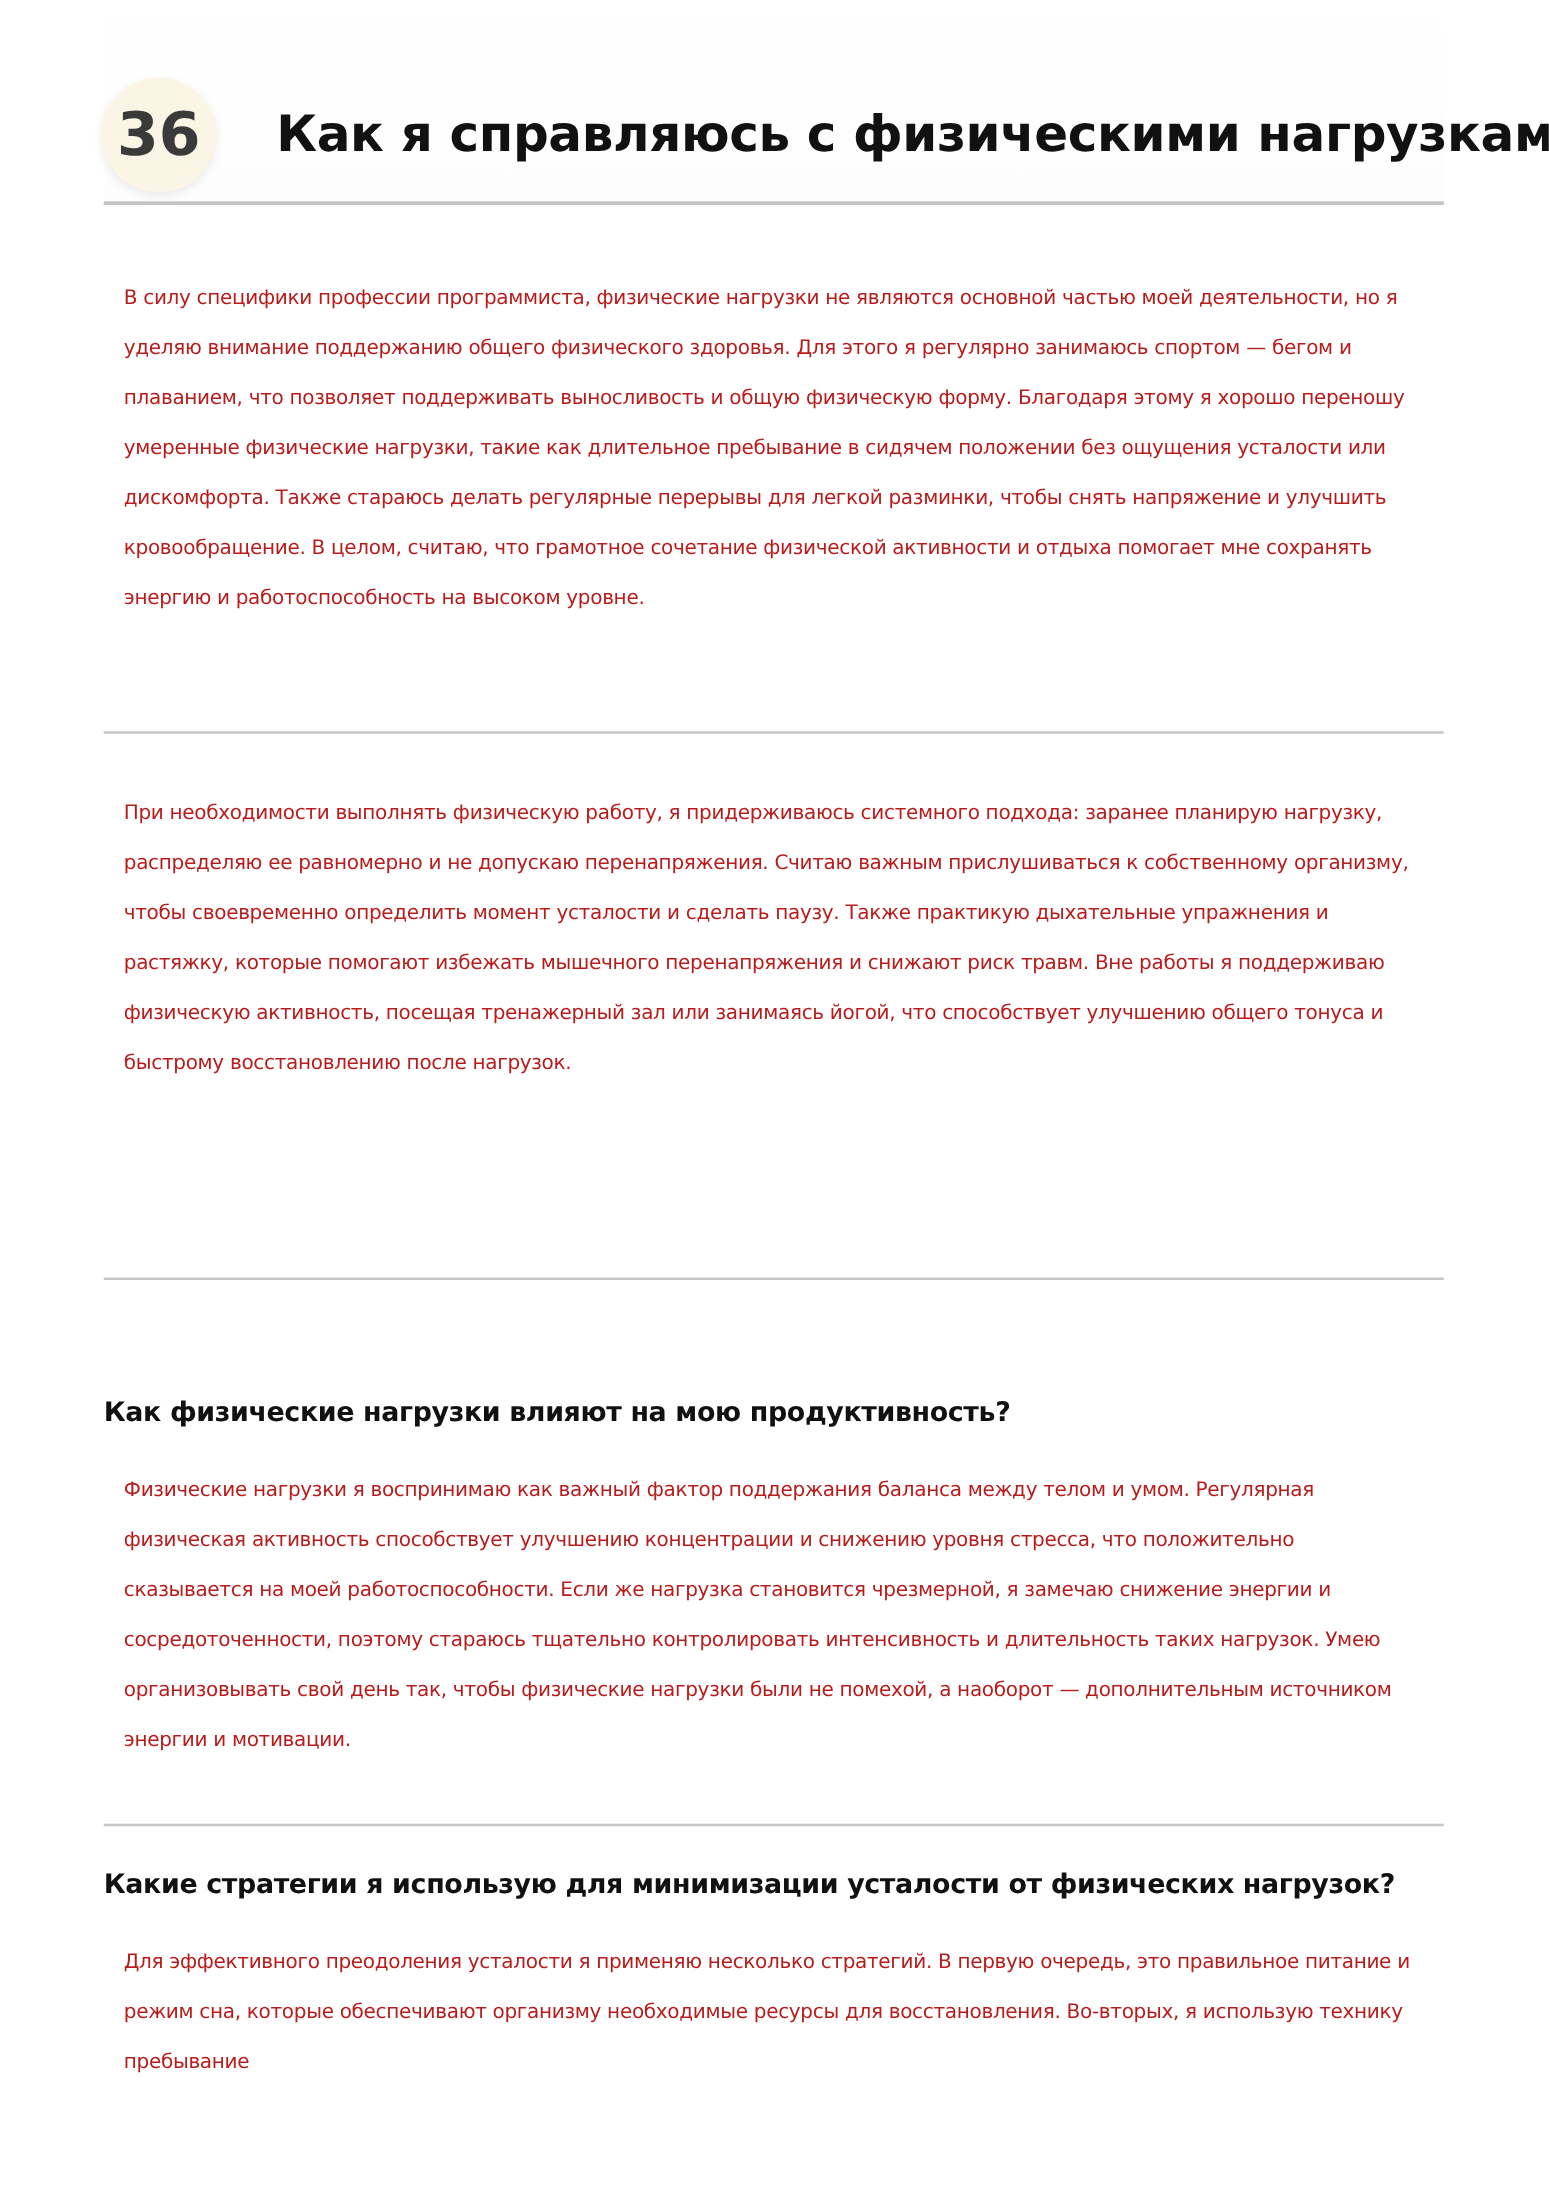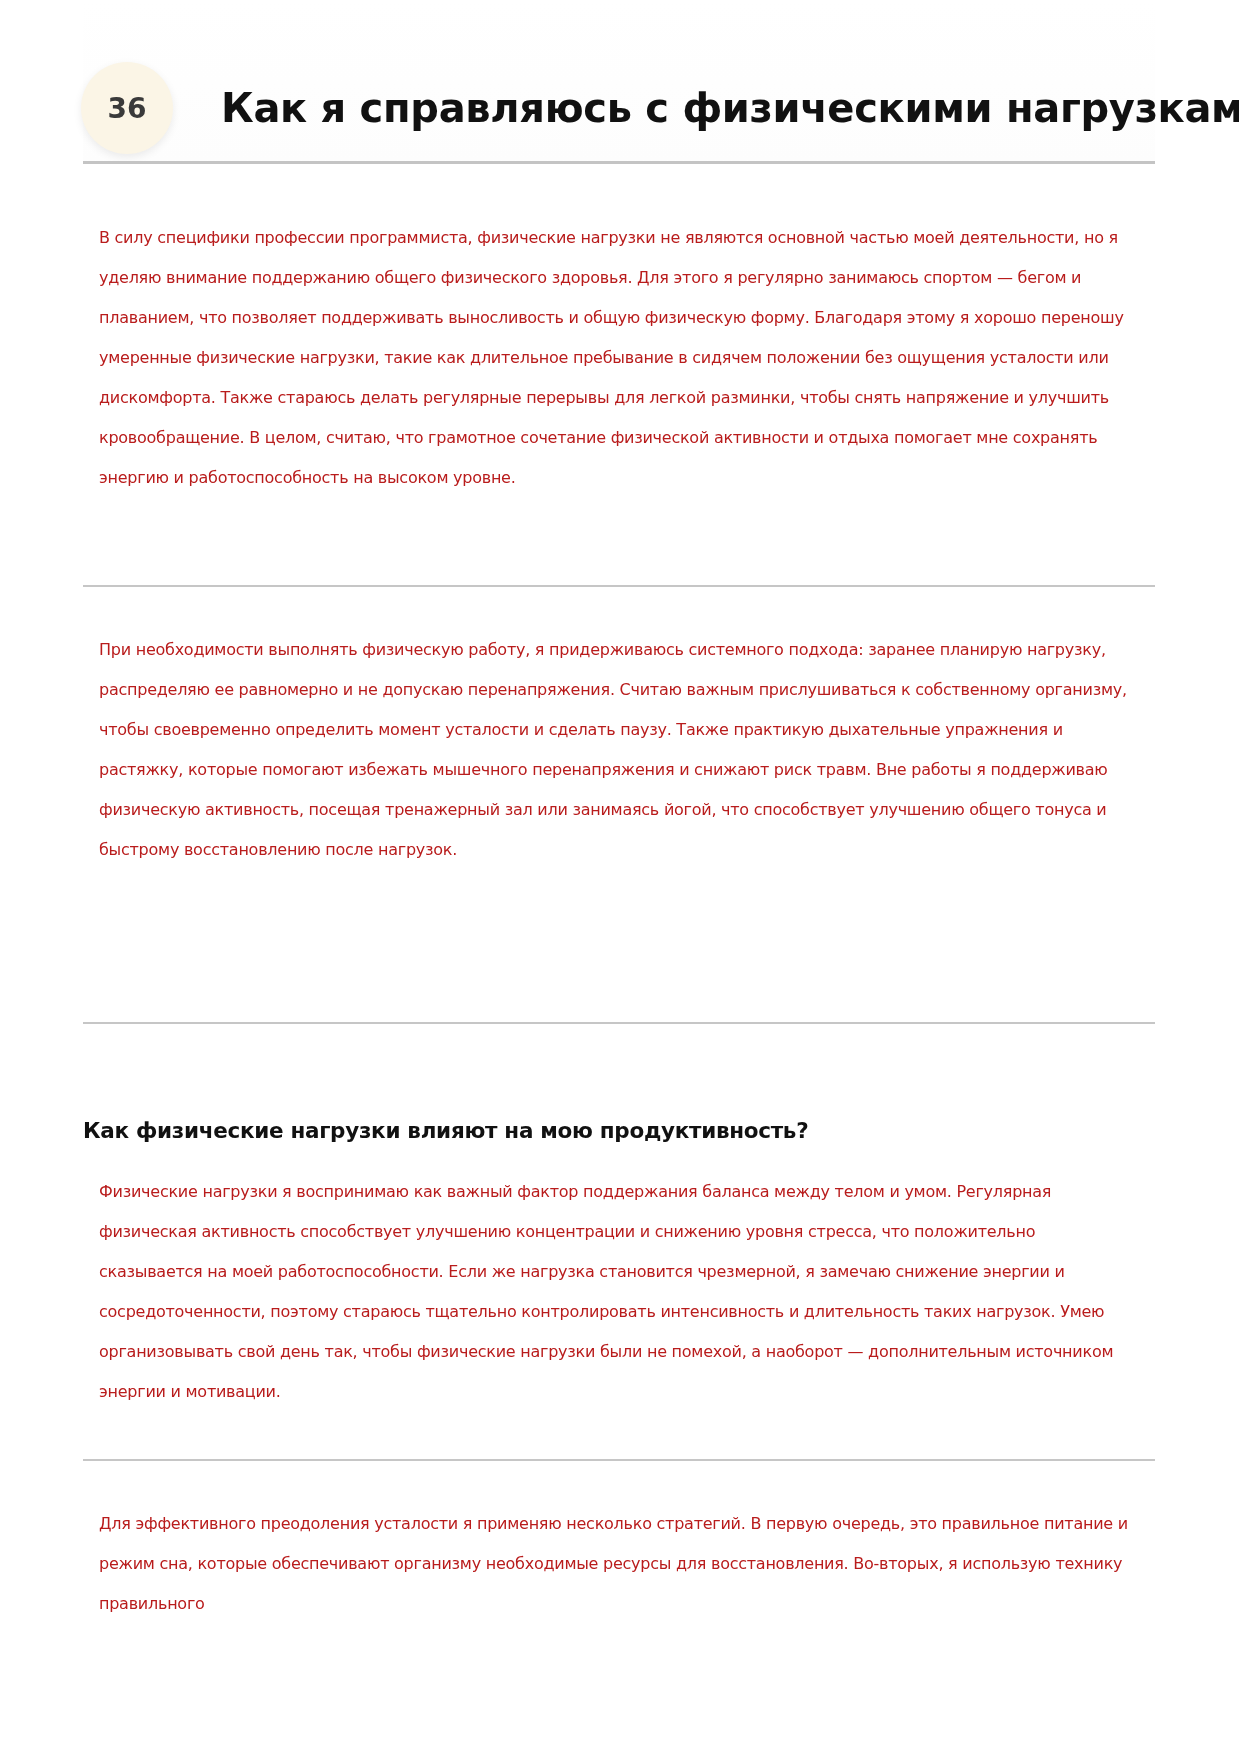--- a/index.html
+++ b/index.html
@@ -32,21 +32,21 @@
       top: 62px;
       width: 92px;
       height: 92px;
       border-radius: 50%;
       background: #fbf5e6;
       box-shadow: 0 3px 8px rgba(0,0,0,0.08);
       display: flex;
       align-items: center;
       justify-content: center;
       font-weight: bold;
-      font-size: 28px;
+      font-size: 48px;
       color: #3a3a3a;
       letter-spacing: 0px;
     }
     .title {
       position: absolute;
       left: 138px;
       top: 82px;
       margin: 0;
       font-weight: bold;
       font-size: 40px;
@@ -122,16 +122,17 @@
   <div class="divider" style="top:1022px;"></div>
 
   <div class="section" style="top:1111px;">
     <h2>Как физические нагрузки влияют на мою продуктивность?</h2>
     <p class="body-text">Физические нагрузки я воспринимаю как важный фактор поддержания баланса между телом и умом. Регулярная физическая активность способствует улучшению концентрации и снижению уровня стресса, что положительно сказывается на моей работоспособности. Если же нагрузка становится чрезмерной, я замечаю снижение энергии и сосредоточенности, поэтому стараюсь тщательно контролировать интенсивность и длительность таких нагрузок. Умею организовывать свой день так, чтобы физические нагрузки были не помехой, а наоборот — дополнительным источником энергии и мотивации.</p>
   </div>
 
   <div class="divider" style="top:1459px;"></div>
 
   <div class="section" style="top:1488px;">
-    <p class="body-text">Для эффективного преодоления усталости я применяю несколько стратегий. В первую очередь, это правильное питание и режим сна, которые обеспечивают организму необходимые ресурсы для восстановления. Во-вторых, я использую технику правильного</p>
+    <h2>Какие стратегии я использую для минимизации усталости от физических нагрузок?</h2>
+    <p class="body-text">Для эффективного преодоления усталости я применяю несколько стратегий. В первую очередь, это правильное питание и режим сна, которые обеспечивают организму необходимые ресурсы для восстановления. Во-вторых, я использую технику пребывание</p>
   </div>
 
 </div>
 
 </body></html>

